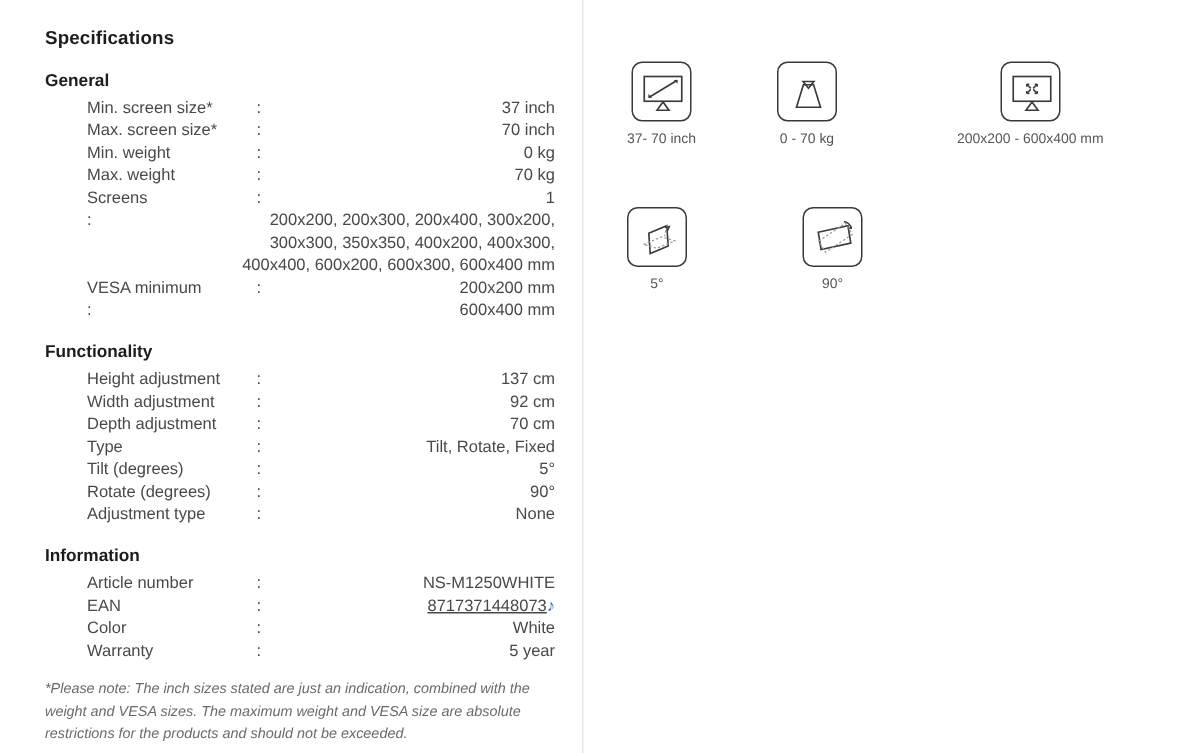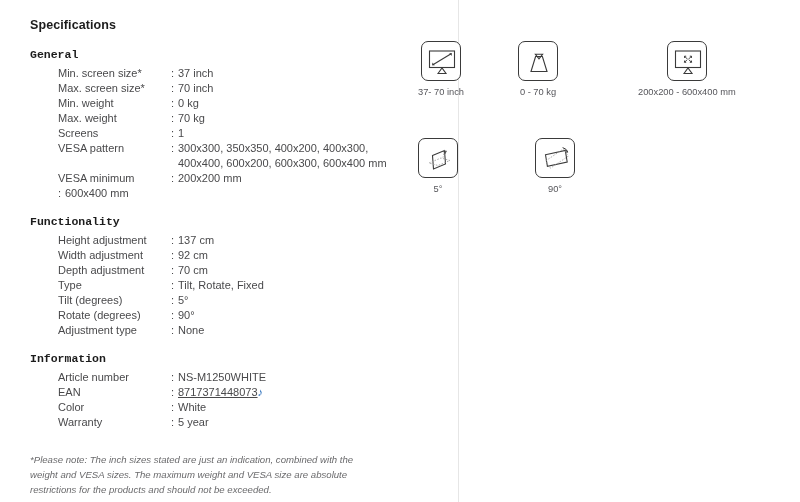--- a/index.html
+++ b/index.html
@@ -19,42 +19,41 @@
     position: relative;
     width: 800px;
     height: 502px;
   }
 
   
   .spec-col {
     position: absolute;
     left: 0;
     top: 0;
-    width: 459px;
+    width: 389px;
     height: 502px;
     box-sizing: border-box;
     padding: 18px 18px 0 30px;
     border-right: 1px solid #e6e6e6;
   }
   .page-title {
     font-size: 12.5px;
     font-weight: bold;
     color: #1c1c1c;
     letter-spacing: .1px;
     margin: 0 0 16px 0;
   }
   .group {
     margin-bottom: 14px;
   }
   .group-title {
     font-size: 11.5px;
     font-weight: bold;
     color: #1c1c1c;
     margin: 0 0 5px 0;
-    font-family: Liberation Mono, monospace;
   }
   .spec-row {
     display: flex;
     align-items: flex-start;
     font-size: 11px;
     line-height: 15px;
     color: #49494b;
     margin-bottom: 0;
     padding-left: 28px;
   }
@@ -62,20 +61,21 @@
     width: 113px;
     flex: 0 0 113px;
     white-space: nowrap;
   }
   .spec-sep {
     width: 7px;
     flex: 0 0 7px;
   }
   .spec-value {
     flex: 1 1 auto;
+    text-align: right;
   }
   .spec-value .vline {
     display: block;
     white-space: nowrap;
   }
   .ean-link {
     text-decoration: underline;
     color: #49494b;
     cursor: pointer;
   }
@@ -163,23 +163,23 @@
         <span class="spec-sep">:</span>
         <span class="spec-value">70 kg</span>
       </div>
       <div class="spec-row">
         <span class="spec-label">Screens</span>
         <span class="spec-sep">:</span>
         <span class="spec-value">1</span>
       </div>
 
       <div class="spec-row">
-        <span class="spec-label">VESA pattern</span>
         <span class="spec-sep">:</span>
         <span class="spec-value">
+          <span class="vline">200x200, 200x300, 200x400, 300x200,</span>
           <span class="vline">300x300, 350x350, 400x200, 400x300,</span>
           <span class="vline">400x400, 600x200, 600x300, 600x400 mm</span>
         </span>
       </div>
 
       <div class="spec-row">
         <span class="spec-label">VESA minimum</span>
         <span class="spec-sep">:</span>
         <span class="spec-value">200x200 mm</span>
       </div>

